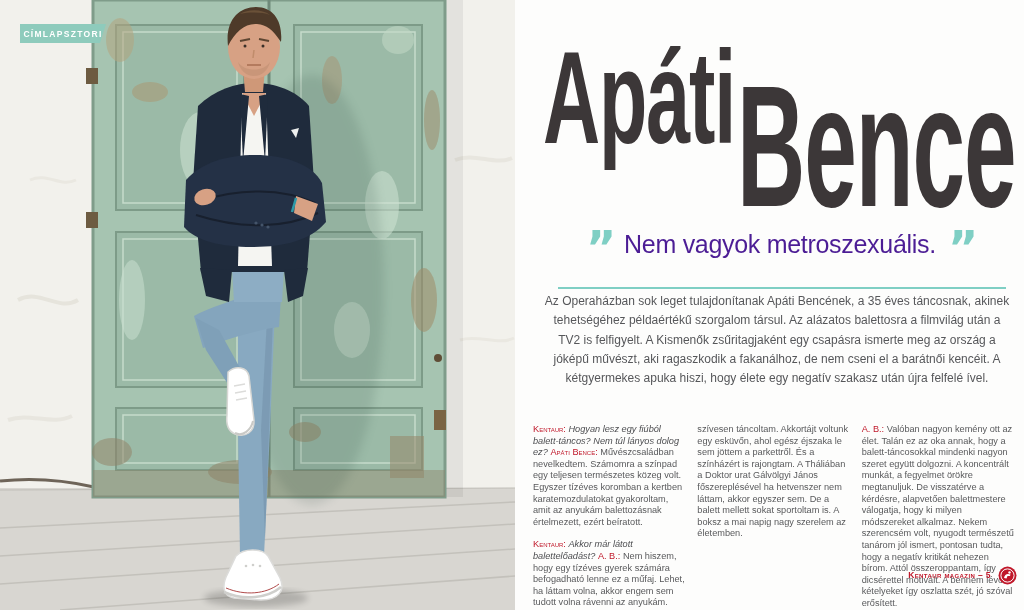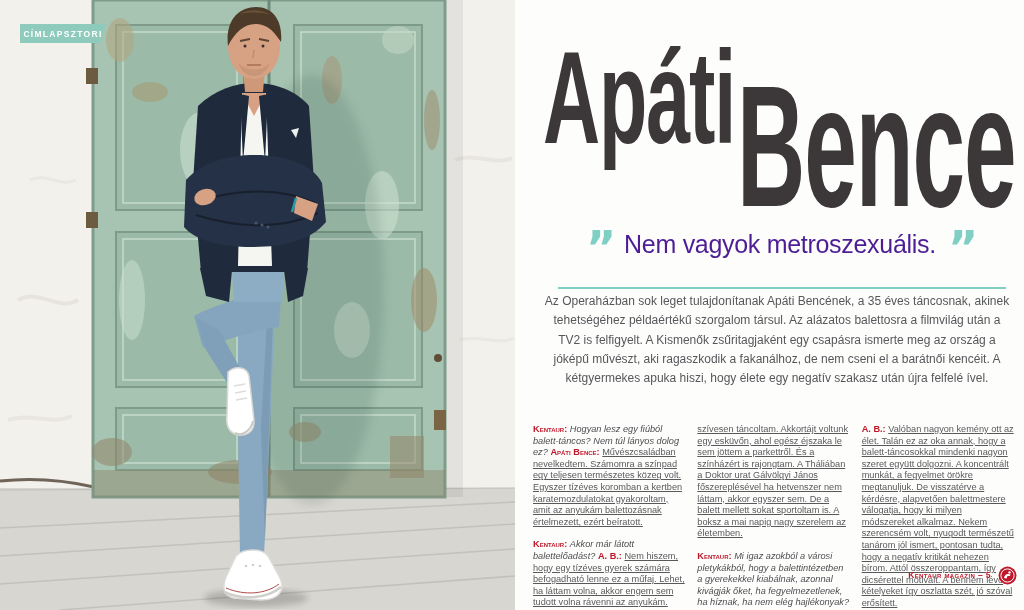--- a/index.html
+++ b/index.html
@@ -36,23 +36,23 @@
   }
   .qtext{color:#4c1d95;font-size:25px;font-weight:normal;letter-spacing:-.3px;white-space:nowrap;}
   .rule{position:absolute;left:43px;top:287px;width:448px;height:2px;background:var(--quote-teal);}
   .intro{
     position:absolute;left:26px;top:292px;width:472px;margin:0;
     text-align:center;color:#56575a;font-size:12px;line-height:19.3px;font-weight:400;
   }
   .cols{position:absolute;left:18px;top:424px;width:482px;display:flex;gap:11px;}
   .col{flex:1 1 0;color:#58595b;font-size:9.2px;line-height:11.6px;}
   .col p{margin:0 0 11px 0;}
-  .run-label{color:var(--red);font-weight:bold;font-variant:small-caps;}
+  .run-label{color:var(--red);font-weight:normal;font-variant:small-caps;}
   .run-question{font-style:italic;color:#4d4e51;}
-  .run-answer{color:#58595b;text-decoration:underline;}
+  .run-answer{color:#58595b;}
   .footer{
     position:absolute;left:340px;top:564px;width:162px;height:22px;
     display:flex;align-items:center;justify-content:flex-end;gap:7px;
   }
   .pageno{color:var(--red);font-size:8.5px;font-weight:bold;font-variant:small-caps;letter-spacing:.4px;}
   .logo{width:19px;height:19px;display:block;}
   :root{--teal:#8ecbbc;--quote-teal:#7fcfc4;--red:#c0182a;--ink-title:#3c3738;}
 </style>
 </head>
 <body>
@@ -226,21 +226,20 @@
 
     <p class="intro">Az Operaházban sok leget tulajdonítanak Apáti Bencének, a 35 éves táncosnak, akinek tehetségéhez példaértékű szorgalom társul. Az alázatos balettosra a filmvilág után a TV2 is felfigyelt. A Kismenők zsűritagjaként egy csapásra ismerte meg az ország a jóképű művészt, aki ragaszkodik a fakanálhoz, de nem cseni el a barátnői kencéit. A kétgyermekes apuka hiszi, hogy élete egy negatív szakasz után újra felfelé ível.</p>
 
     <div class="cols">
         <div class="col">
           <p><span class="run-label">Kentaur:</span> <span class="run-question">Hogyan lesz egy fiúból balett-táncos? Nem túl lányos dolog ez?</span> <span class="run-label">Apáti Bence:</span> <span class="run-answer">Művészcsaládban nevelkedtem. Számomra a színpad egy teljesen természetes közeg volt. Egyszer tízéves koromban a kertben karatemozdulatokat gyakoroltam, amit az anyukám balettozásnak értelmezett, ezért beíratott.</span></p>
           <p><span class="run-label">Kentaur:</span> <span class="run-question">Akkor már látott balettelőadást?</span> <span class="run-label">A. B.:</span> <span class="run-answer">Nem hiszem, hogy egy tízéves gyerek számára befogadható lenne ez a műfaj. Lehet, ha láttam volna, akkor engem sem tudott volna rávenni az anyukám. Viszont</span></p>
         </div>
         <div class="col">
           <p><span class="run-answer">szívesen táncoltam. Akkortájt voltunk egy esküvőn, ahol egész éjszaka le sem jöttem a parkettről. És a színházért is rajongtam. A Tháliában a Doktor urat Gálvölgyi János főszereplésével ha hetvenszer nem láttam, akkor egyszer sem. De a balett mellett sokat sportoltam is. A boksz a mai napig nagy szerelem az életemben.</span></p>
-          <p><span class="run-label">Kentaur:</span> <span class="run-question">Mi igaz azokból a városi pletykákból, hogy a balettintézetben a gyerekekkel kiabálnak, azonnal kivágják őket, ha fegyelmezetlenek, ha híznak, ha nem elég hajlékonyak?</span></p>
         </div>
         <div class="col">
           <p><span class="run-label">A. B.:</span> <span class="run-answer">Valóban nagyon kemény ott az élet. Talán ez az oka annak, hogy a balett-táncosokkal mindenki nagyon szeret együtt dolgozni. A koncentrált munkát, a fegyelmet örökre megtanuljuk. De visszatérve a kérdésre, alapvetően balettmestere válogatja, hogy ki milyen módszereket alkalmaz. Nekem szerencsém volt, nyugodt természetű tanárom jól ismert, pontosan tudta, hogy a negatív kritikát nehezen bírom. Attól összeroppantam, így dicsérettel motivált. A bennem lévő kételyeket így oszlatta szét, jó szóval erősített.</span></p>
         </div>
       </div>
 
     <div class="footer">
       <span class="pageno">Kentaur magazin – 5</span>
       <svg class="logo" viewBox="0 0 19 19">
         <circle cx="9.5" cy="9.5" r="9" fill="#c0182a"></circle>

